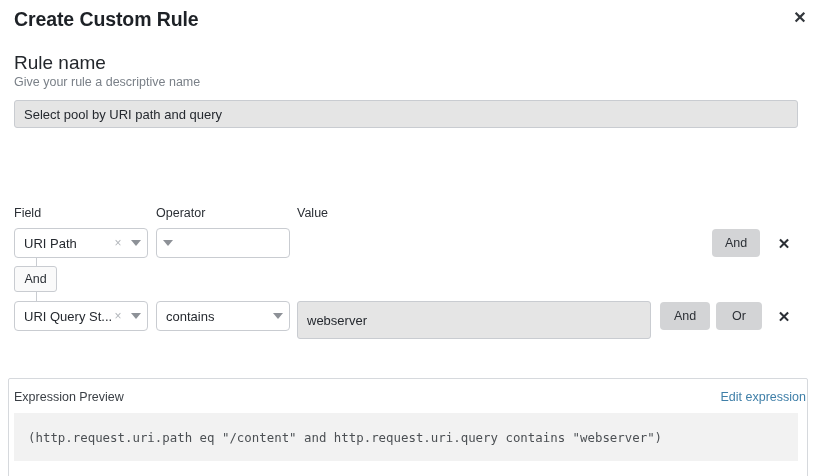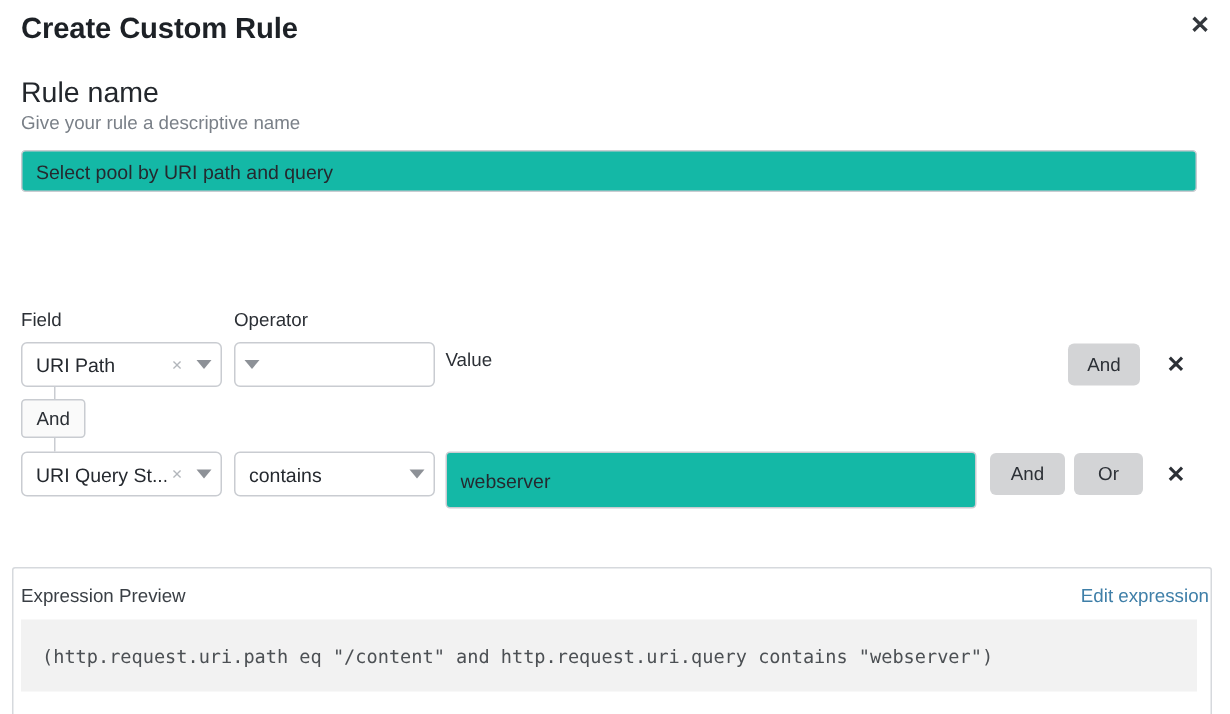--- a/index.html
+++ b/index.html
@@ -67,21 +67,21 @@
     color: #7a8088;
   }
   #rule-name-label { left: 14px; top: 52px; }
   #rule-name-sublabel { left: 14px; top: 75px; }
 
   .text-input {
     position: absolute;
     box-sizing: border-box;
     border: 1px solid #c9ccd1;
     border-radius: 3px;
-    background: #14b8a6;
+    background: #e5e5e5;
     font-family: "Liberation Sans", sans-serif;
     font-size: 13px;
     color: #25292f;
     padding: 0 9px;
     outline: none;
   }
   #rule-name-input {
     left: 14px;
     top: 100px;
     width: 784px;
@@ -99,21 +99,21 @@
   }
 
   .col-label {
     position: absolute;
     top: 206px;
     font-size: 12.5px;
     color: #2b2f35;
   }
   #label-field { left: 14px; }
   #label-operator { left: 156px; }
-  #label-value { left: 297px; margin-top: 27px; }
+  #label-value { left: 297px; }
 
   
   .cond-row { position: absolute; left: 0; width: 820px; height: 30px; }
   #cond-row-1 { top: 228px; }
   #cond-row-2 { top: 301px; }
 
   .select-box {
     position: absolute;
     box-sizing: border-box;
     height: 30px;

